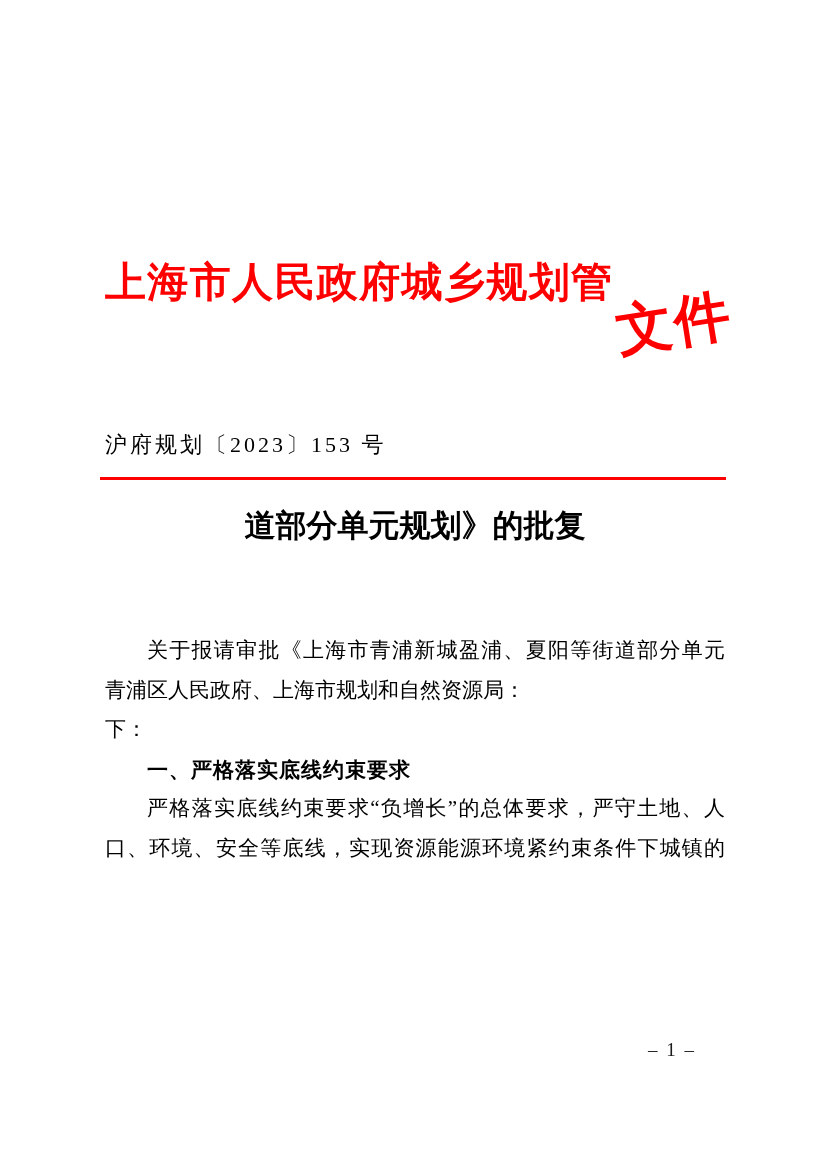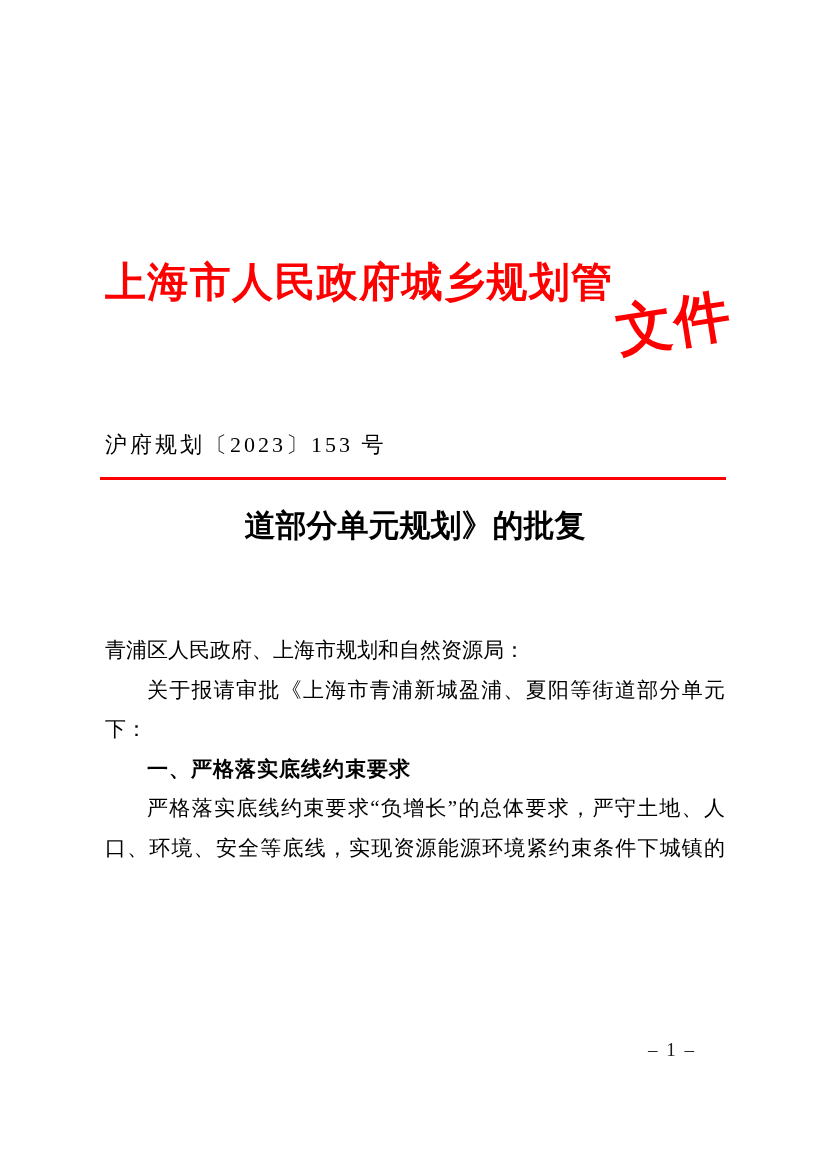--- a/index.html
+++ b/index.html
@@ -98,21 +98,21 @@
     white-space: normal;
   }
   .doc-body .fill {
     text-align: justify;
     text-align-last: justify;
   }
   .doc-body .indent {
     text-indent: 2em;
   }
   .doc-body .section-heading {
-    font-family: Liberation Serif, serif;
+    font-family: Liberation Sans, sans-serif;
     font-weight: 700;
     text-indent: 2em;
     letter-spacing: 1px;
   }
 
   
   .page-number {
     position: absolute;
     left: 648px;
     top: 1039px;
@@ -135,23 +135,23 @@
 
   <div class="doc-number">沪府规划〔2023〕153 号</div>
 
   <div class="red-divider"></div>
 
   <div class="doc-title">
     <div>道部分单元规划》的批复</div>
   </div>
 
   <div class="doc-body">
+    <div class="line fill indent">关于报请审批《上海市青浦新城盈浦、夏阳等街道部分单元</div>
+
     <div class="line">青浦区人民政府、上海市规划和自然资源局：</div>
-
-    <div class="line fill indent">关于报请审批《上海市青浦新城盈浦、夏阳等街道部分单元</div>
     <div class="line">下：</div>
 
     <div class="line section-heading">一、严格落实底线约束要求</div>
 
     <div class="line fill indent">严格落实底线约束要求“负增长”的总体要求，严守土地、人</div>
     <div class="line fill">口、环境、安全等底线，实现资源能源环境紧约束条件下城镇的</div>
   </div>
 
   <div class="page-number">– 1 –</div>
 

